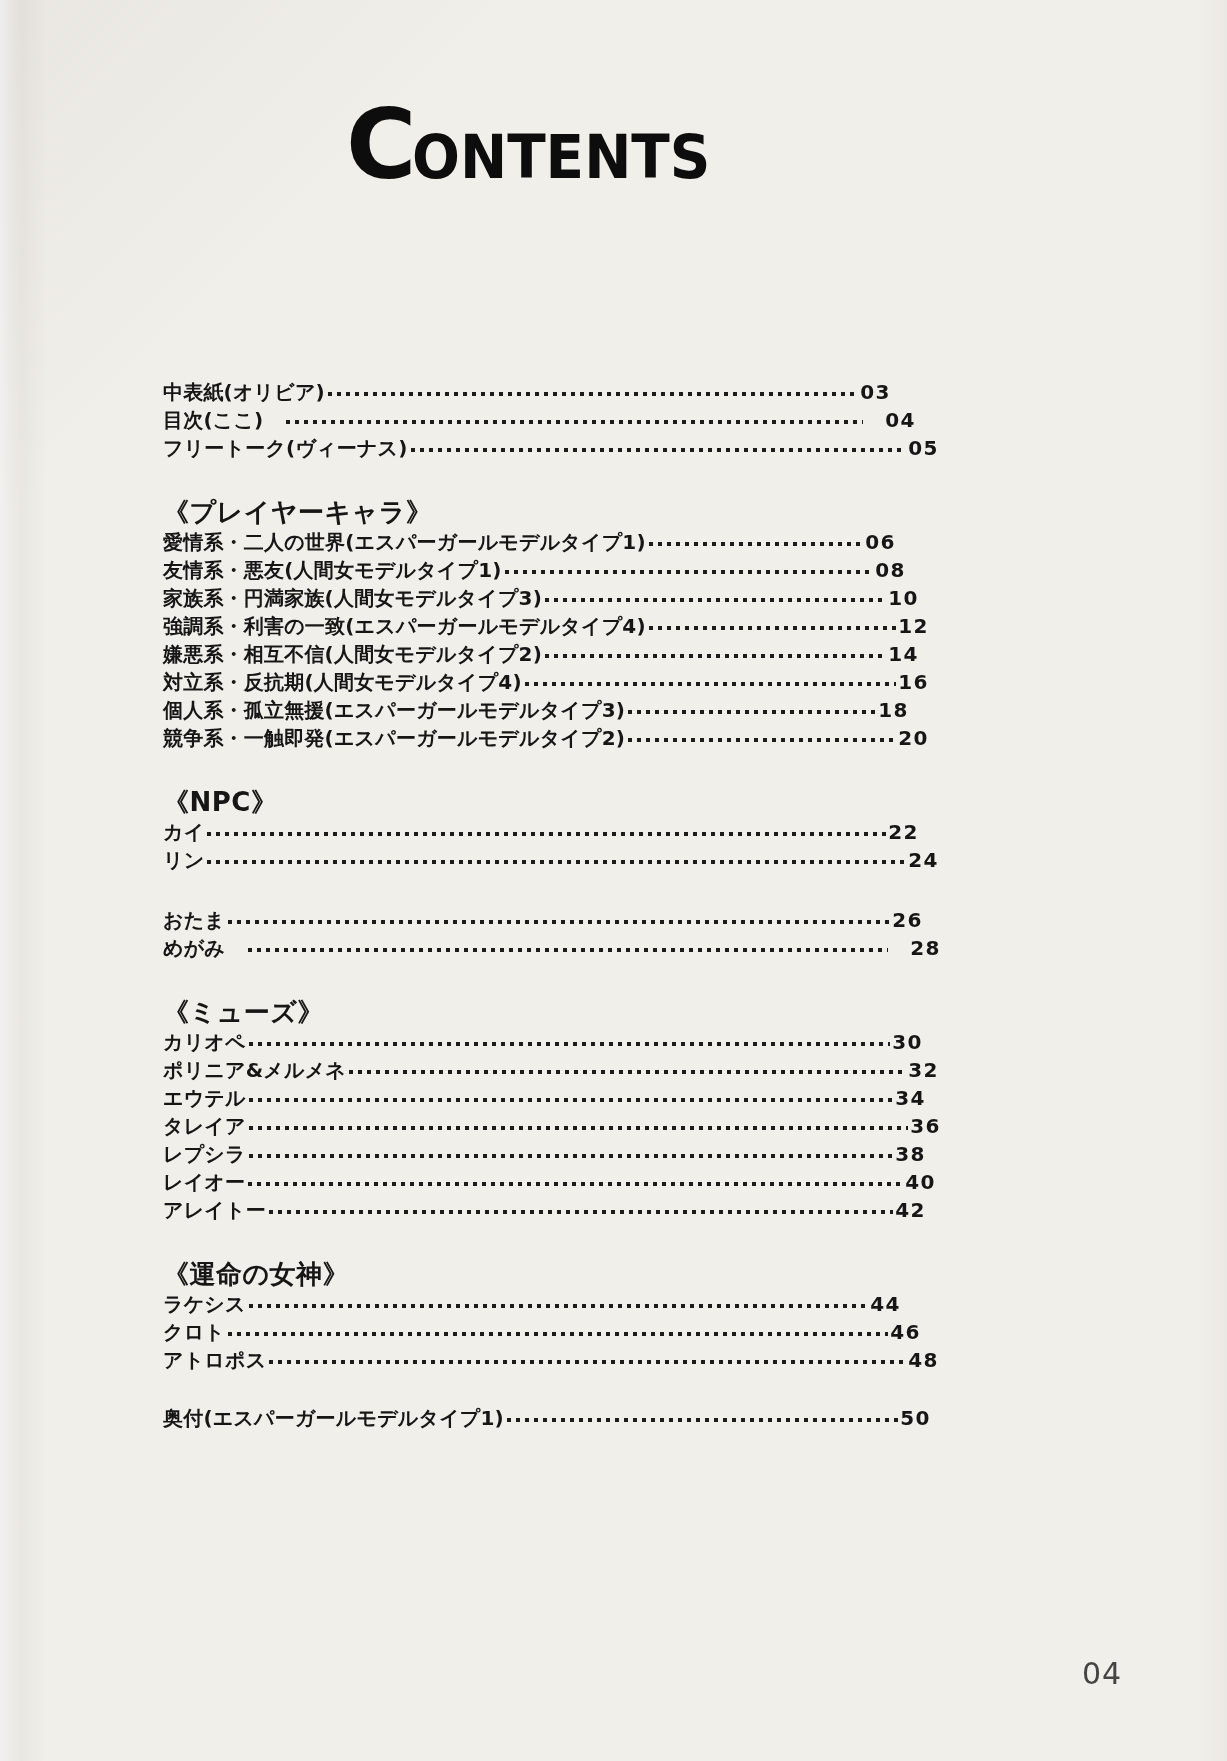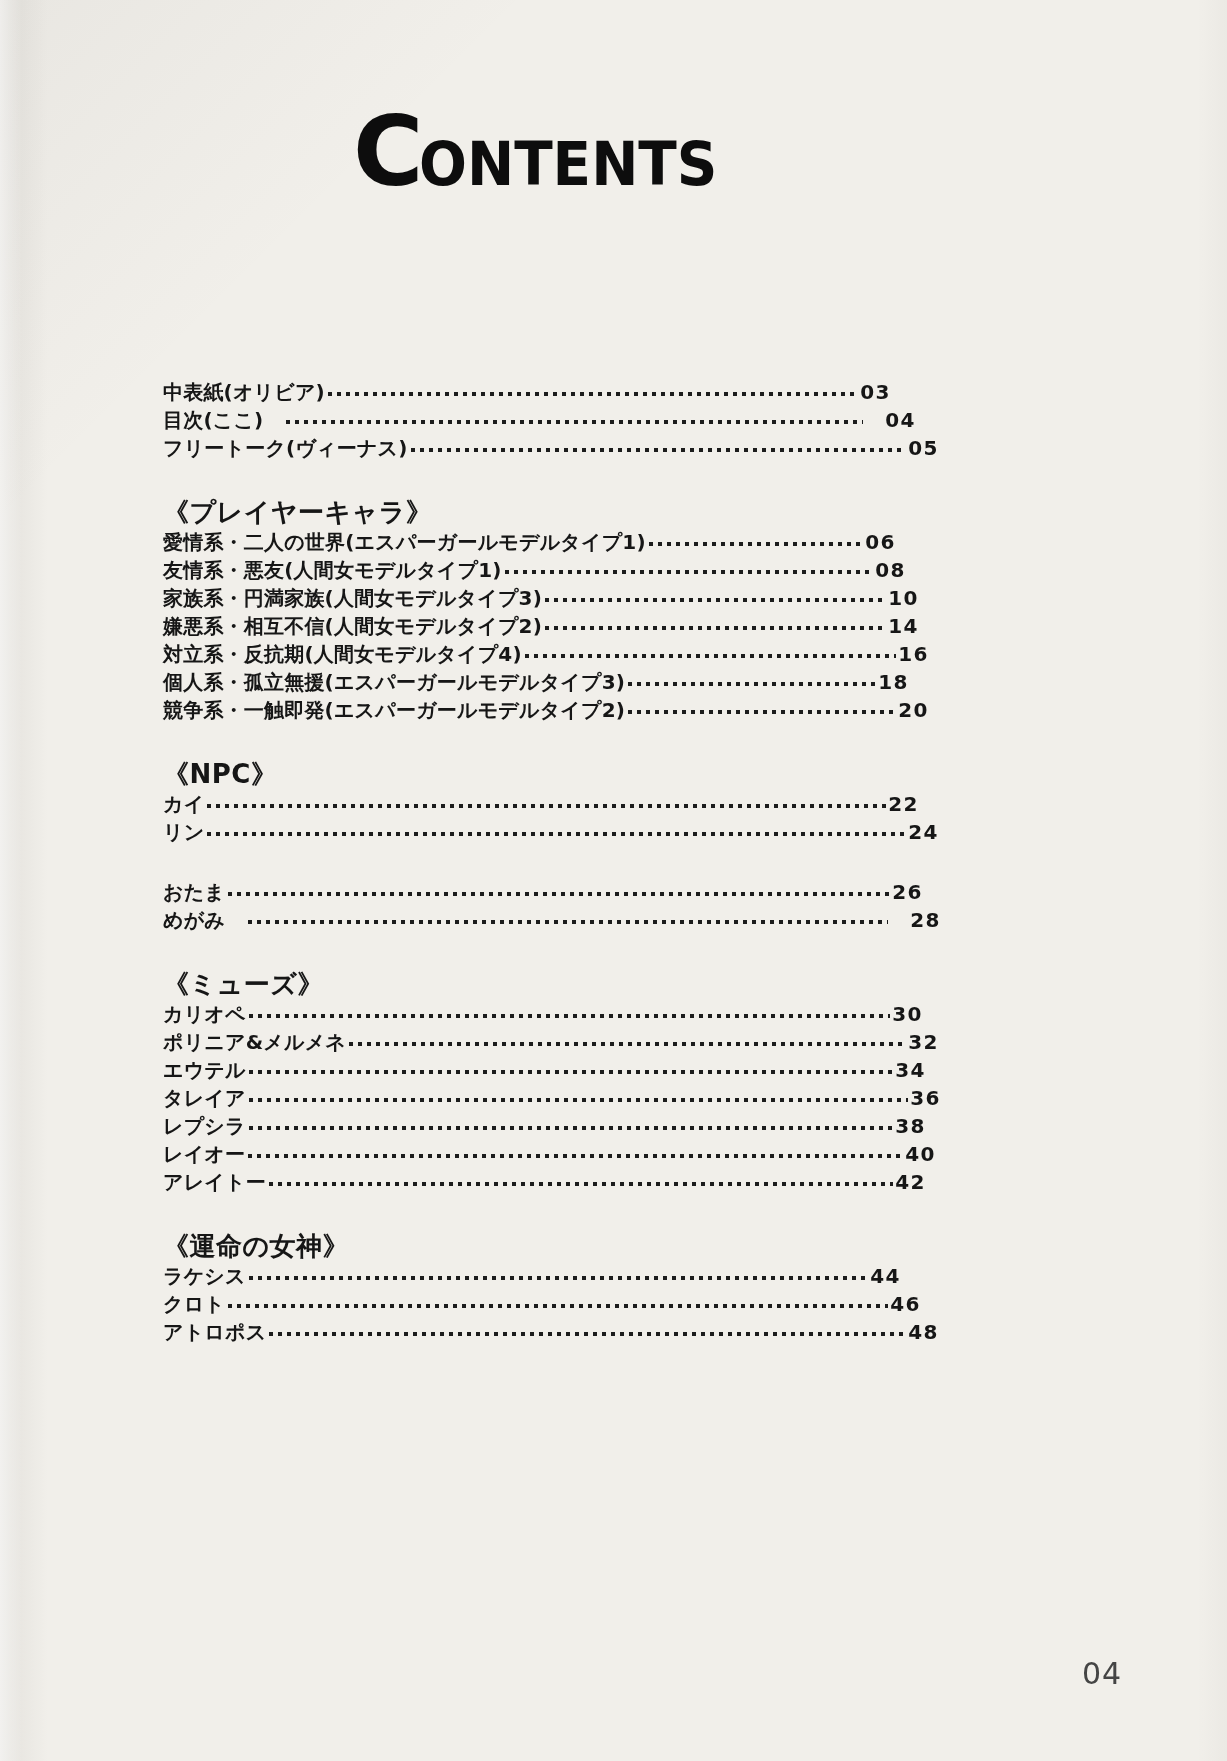--- a/index.html
+++ b/index.html
@@ -21,21 +21,21 @@
     background:
       linear-gradient(to right, rgba(255,255,255,0.55) 0px, rgba(255,255,255,0.0) 22px),
       linear-gradient(to right, rgba(60,55,50,0.08) 0px, rgba(60,55,50,0.0) 48px),
       linear-gradient(135deg, rgba(80,75,70,0.05) 0%, rgba(0,0,0,0) 18%),
       linear-gradient(to left, rgba(90,85,80,0.04) 0px, rgba(0,0,0,0) 30px);
   }
   .title {
     position: absolute;
     left: 345px;
     top: 96px;
-    margin: 8px;
+    margin: 1px;
     font-weight: bold;
     color: #0d0d0d;
     white-space: nowrap;
     letter-spacing: -1px;
   }
   .title-first {
     font-size: 96px;
     line-height: 96px;
     letter-spacing: -4px;
   }
@@ -132,20 +132,25 @@
         <div class="row" style="padding-right: 35px;">
           <span class="label">友情系・悪友(人間女モデルタイプ1)</span>
           <span class="leader"></span>
           <span class="pagenum">08</span>
         </div>
         <div class="row" style="padding-right: 22px;">
           <span class="label">家族系・円満家族(人間女モデルタイプ3)</span>
           <span class="leader"></span>
           <span class="pagenum">10</span>
         </div>
+        <div class="row" style="padding-right: 12px;">
+          <span class="label">強調系・利害の一致(エスパーガールモデルタイプ4)</span>
+          <span class="leader"></span>
+          <span class="pagenum">12</span>
+        </div>
         <div class="row" style="padding-right: 22px;">
           <span class="label">嫌悪系・相互不信(人間女モデルタイプ2)</span>
           <span class="leader"></span>
           <span class="pagenum">14</span>
         </div>
         <div class="row" style="padding-right: 12px;">
           <span class="label">対立系・反抗期(人間女モデルタイプ4)</span>
           <span class="leader"></span>
           <span class="pagenum">16</span>
         </div>
@@ -232,16 +237,23 @@
           <span class="label">クロト</span>
           <span class="leader"></span>
           <span class="pagenum">46</span>
         </div>
         <div class="row" style="padding-right: 2px;">
           <span class="label">アトロポス</span>
           <span class="leader"></span>
           <span class="pagenum">48</span>
         </div>
       </div>
+      <div class="section final">
+        <div class="row" style="padding-right: 10px;">
+          <span class="label">奥付(エスパーガールモデルタイプ1)</span>
+          <span class="leader"></span>
+          <span class="pagenum">50</span>
+        </div>
+      </div>
     </div>
 
   <div class="corner-num">04</div>
 </div>
 
 </body></html>

